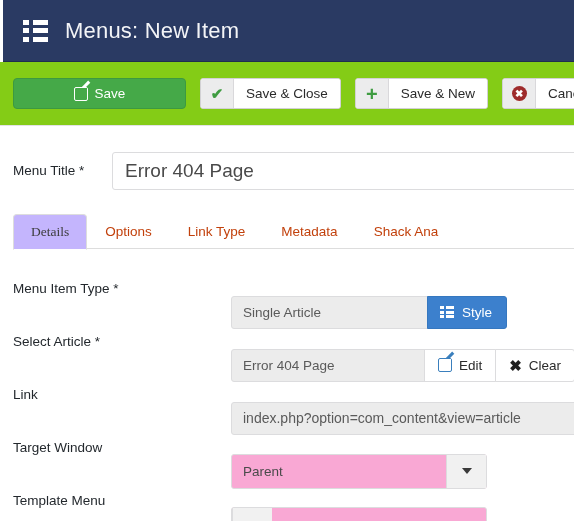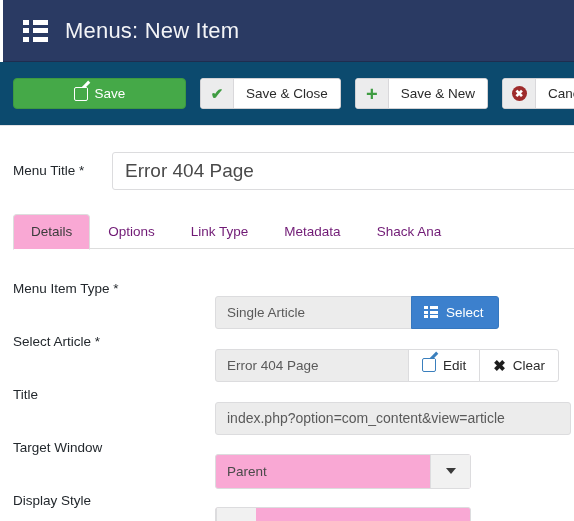--- a/index.html
+++ b/index.html
@@ -30,21 +30,21 @@
   .header-icon .sq { width: 6px; height: 5px; background: #fff; }
   .header-icon .bar { width: 15px; height: 5px; background: #fff; margin-left: 4px; }
   .header-title {
     color: #f3f4f7; font-size: 22px; font-weight: 400;
     letter-spacing: .2px; line-height: 1;
   }
 
   
   .toolbar {
     position: absolute; left: 0; top: 62px; width: 574px; height: 64px;
-    background: #0c4a6e;
+    background: #84cc16;
     border-bottom: 1px solid #e3e2e5;
     display: flex; align-items: center;
     padding-left: 13px;
     gap: 14px;
   }
   .btn-save {
     height: 31px; min-width: 173px;
     background: #45a948; border: 1px solid #3d9940; border-radius: 4px;
     color: #ffffff; font-size: 13.5px;
     display: flex; align-items: center; justify-content: center; gap: 7px;
@@ -117,39 +117,40 @@
     position: absolute; left: 13px; top: 208px; width: 600px; height: 41px;
     display: flex; align-items: flex-end;
   }
   .tabs::after {
     content:""; position: absolute; left: 0; bottom: 0; width: 561px;
     height: 1px; background: #dddddd;
   }
   .tab {
     position: relative; z-index: 2;
     padding: 10px 17px 11px 17px;
-    font-size: 13.5px; color: #701a75; cursor: pointer;
+    font-size: 13.5px; color: #c2410c; cursor: pointer;
     border: 1px solid transparent; border-bottom: none;
     border-radius: 4px 4px 0 0; white-space: nowrap;
     line-height: 1;
   }
   .tab.active {
-    color: #3c3c3c; background: #f9a8d4;
+    color: #3c3c3c; background: #c4b5fd;
     border-color: #dddddd; border-bottom: 1px solid #ffffff;
     margin-bottom: -1px;
+    font-family: Liberation Serif, serif;
   }
 
   
   .form { position: absolute; left: 0; top: 262px; width: 574px; }
   .frow { position: relative; height: 53px; display: flex; align-items: center; }
   .flabel {
     position: absolute; left: 13px; font-size: 13.5px; color: #23282d;
     white-space: nowrap;
   }
-  .fctl { position: absolute; left: 215px; display: flex; align-items: flex-end; margin-top: 47px; }
+  .fctl { position: absolute; left: 231px; display: flex; align-items: flex-end; margin-top: 47px; }
 
   .inp-disabled {
     height: 33px; background: #ececec; border: 1px solid #dcdcde;
     border-radius: 3px 0 0 3px; color: #5a5a5a; font-size: 13.5px;
     padding: 0 11px; display: flex; align-items: center; white-space: nowrap;
   }
   .inp-plain {
     height: 33px; background: #ececec; border: 1px solid #dcdcde;
     border-radius: 3px; color: #5a5a5a; font-size: 14px;
     padding: 0 11px; display: flex; align-items: center; white-space: nowrap;
@@ -276,61 +277,61 @@
               </span>
             <span class="r">
                 <span class="s"></span>
                 <span class="b"></span>
               </span>
             <span class="r">
                 <span class="s"></span>
                 <span class="b"></span>
               </span>
           </span>
-          <span>Select</span>
+          <span>Style</span>
         </span>
       </span>
     </div>
 
     <div class="frow">
       <span class="flabel">Select Article *</span>
       <span class="fctl">
         <span class="inp-disabled" style="width:194px;">Error 404 Page</span>
         <span class="btn-flat">
           <span class="pencil-sq pencil-blue"></span>
           <span>Edit</span>
         </span>
         <span class="btn-flat last">
           <span class="x-glyph">✖</span>
           <span>Clear</span>
         </span>
       </span>
     </div>
 
     <div class="frow">
-      <span class="flabel">Title</span>
+      <span class="flabel">Link</span>
       <span class="fctl">
         <span class="inp-plain">index.php?option=com_content&amp;view=article</span>
       </span>
     </div>
 
     <div class="frow">
       <span class="flabel">Target Window</span>
       <span class="fctl">
         <span class="select-box">
           <span class="val">Parent</span>
           <span class="arrow">
               <span class="caret"></span>
             </span>
         </span>
       </span>
     </div>
 
     <div class="frow">
-      <span class="flabel">Display Style</span>
+      <span class="flabel">Template Menu</span>
       <span class="fctl">
         <span class="select-box">
           <span class="arrow">
               <span class="caret"></span>
             </span>
         </span>
       </span>
     </div>
 
   </div>

